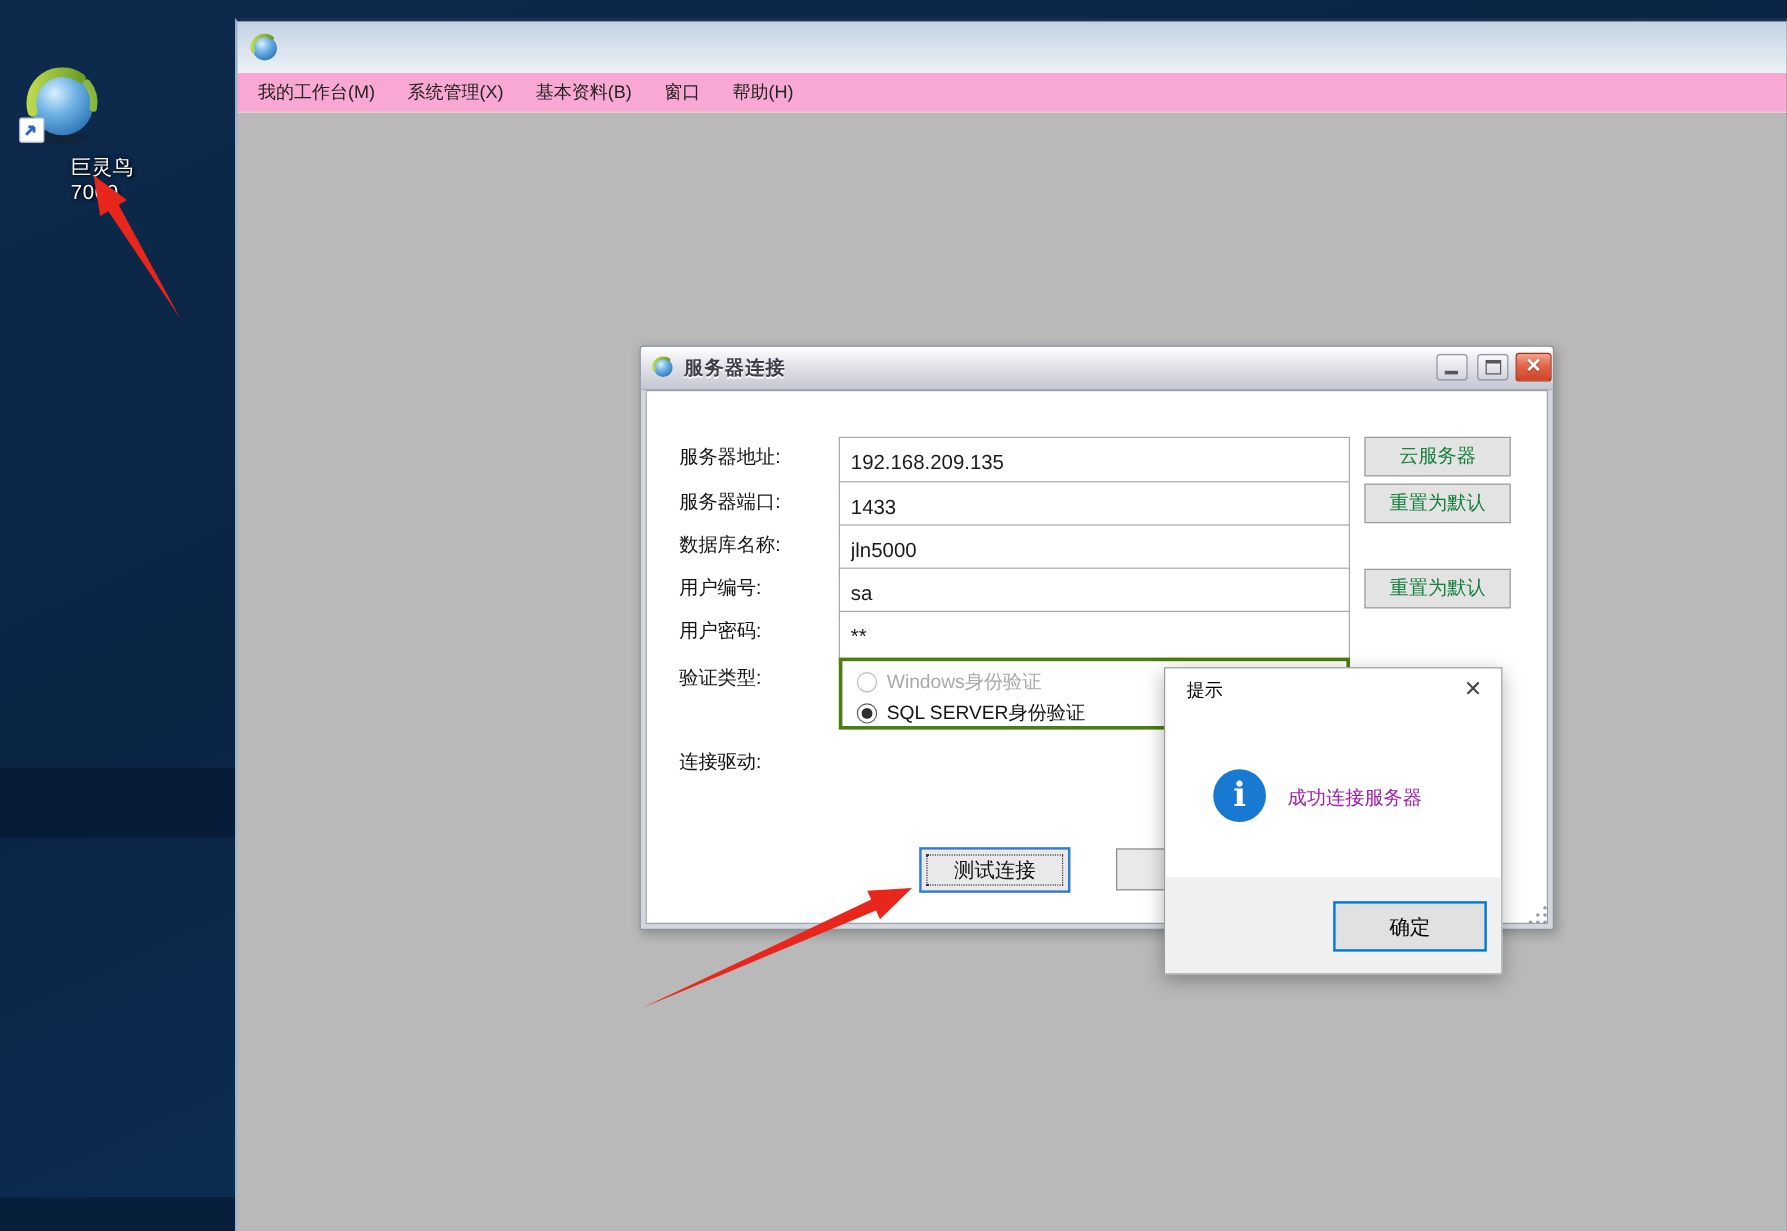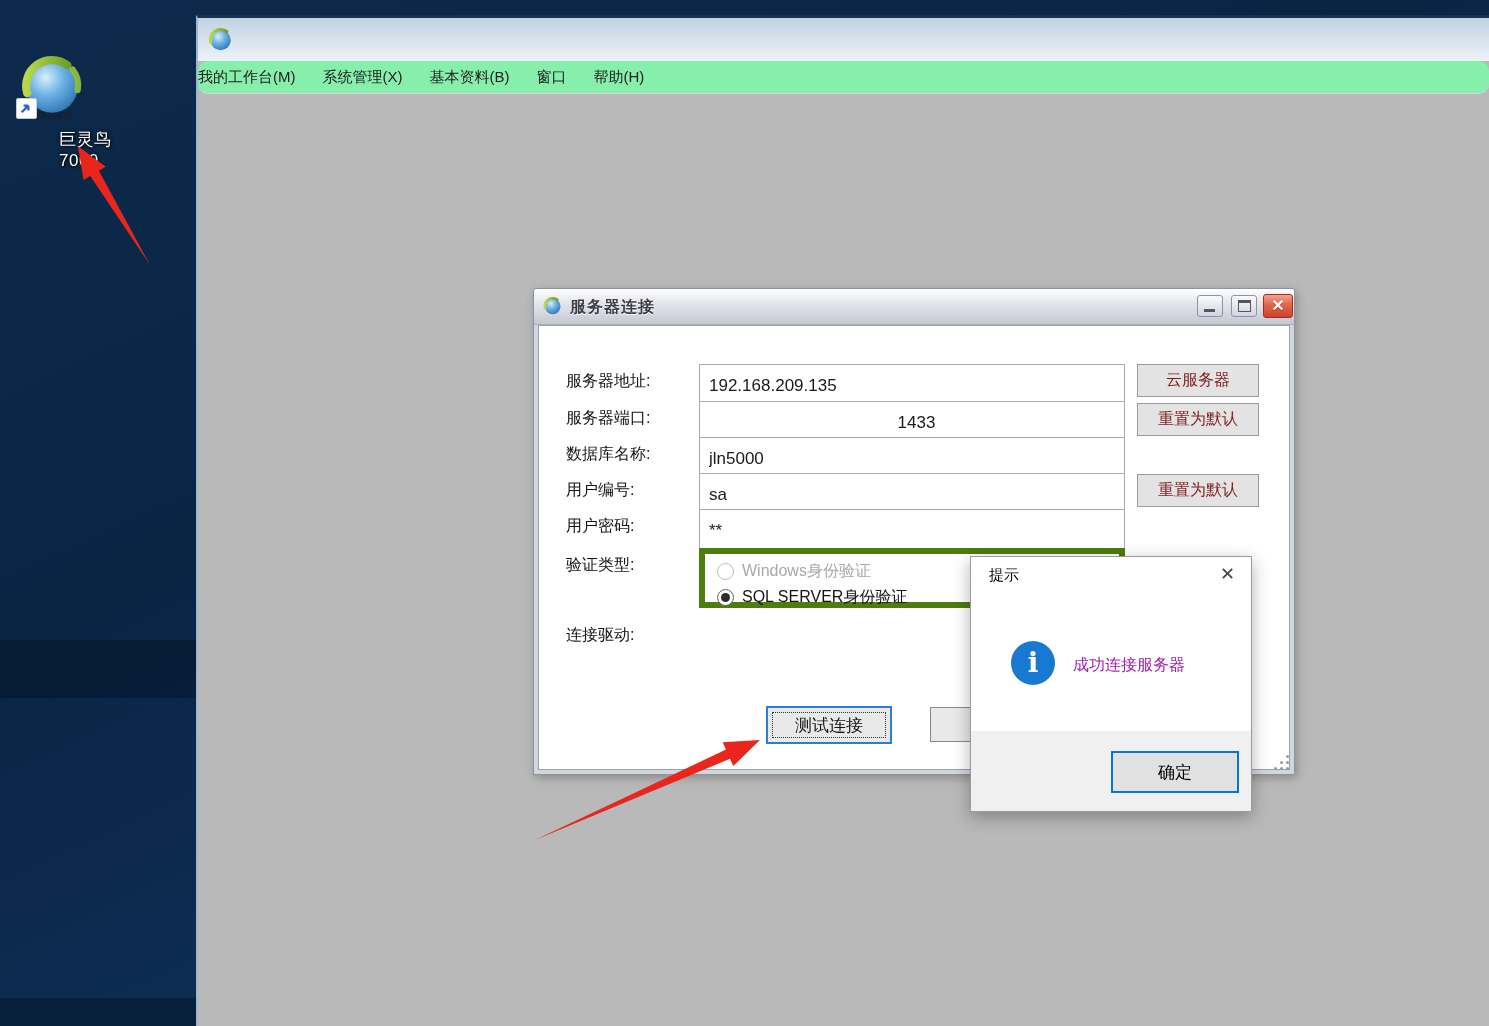--- a/index.html
+++ b/index.html
@@ -35,23 +35,23 @@
     border-top:3px solid #16324f; border-left:2px solid #9cb8d0;
     background:#b9b9b9;
   }
   .app-titlebar {
     position:absolute; left:0; right:0; top:0; height:43px;
     background:linear-gradient(180deg,#c2d2e2 0%,#d9e4ee 55%,#edf2f7 100%);
   }
   .globe-sm { position:absolute; left:10px; top:10px; width:26px; height:26px; }
   .menubar {
     position:absolute; left:0; right:0; top:43px; height:33px;
-    background:#86efac; border-bottom:1px solid #d7d7d7;
-    display:flex; align-items:center; gap:27px; 
-    font-size:15px; color:#222;border-radius:10px;
+    background:#f9a8d4; border-bottom:1px solid #d7d7d7;
+    display:flex; align-items:center; gap:27px; padding-left:17px;
+    font-size:15px; color:#222;
   }
   .menu-item { cursor:default; white-space:nowrap; }
   .app-client { position:absolute; left:0; right:0; top:77px; bottom:0; background:#b9b9b9; }
 
   
   .dialog {
     position:absolute; left:533px; top:288px; width:762px; height:487px;
     background:#d3d6dd; border:1px solid #8a94a4; border-radius:3px 3px 0 0;
     z-index:10; box-shadow:2px 3px 10px rgba(0,0,0,0.25);
   }
@@ -86,24 +86,24 @@
     background:#fff; border:1px solid #9aa0ac;
   }
   .f-label { position:absolute; left:32px; font-size:16px; color:#141414; }
   .f-input {
     position:absolute; left:165px; width:426px; height:44px;
     border:1px solid #a9a9a9; background:#fff; font-size:17px; color:#1a1a1a;
     padding:0 0 0 9px; font-family:"Liberation Sans", sans-serif; outline:none;
   }
   .side-btn {
     position:absolute; left:603px; width:122px; height:33px;
-    background:#e3e3e3; border:1px solid #9a9a9a; font-size:16px; color:#7f1d1d;
+    background:#e3e3e3; border:1px solid #9a9a9a; font-size:16px; color:#15803d;
     font-family:"Liberation Sans", sans-serif; cursor:pointer;
   }
-  .group-box { position:absolute; left:165px; width:426px; border:6px solid #4d7c0f; background:#fff; }
+  .group-box { position:absolute; left:165px; width:426px; border:3px solid #4d7c0f; background:#fff; }
   .radio-row { position:absolute; left:12px; display:flex; align-items:center; gap:8px; font-size:16px; color:#141414; cursor:pointer; }
   .radio {
     width:17px; height:17px; border-radius:50%; border:1px solid #5f5f5f; background:#fff;
     position:relative; flex:0 0 auto;
   }
   .radio.checked::after {
     content:""; position:absolute; left:3px; top:3px; width:9px; height:9px;
     border-radius:50%; background:#2d2d2d;
   }
   .radio.disabled { border-color:#bdbdbd; }
@@ -225,21 +225,21 @@
 
     <div class="dlg-body"></div>
 
     <span class="f-label" style="top:82px">服务器地址:</span>
     <span class="f-label" style="top:119px">服务器端口:</span>
     <span class="f-label" style="top:155px">数据库名称:</span>
     <span class="f-label" style="top:191px">用户编号:</span>
     <span class="f-label" style="top:227px">用户密码:</span>
 
     <input class="f-input" style="top: 75px;" type="text" value="192.168.209.135">
-    <input class="f-input" style="top: 112px; text-align: center;" type="text" value="1433">
+    <input class="f-input" style="top: 112px;" type="text" value="1433">
     <input class="f-input" style="top: 148px;" type="text" value="jln5000">
     <input class="f-input" style="top: 184px;" type="text" value="sa">
     <input class="f-input" style="top: 220px;" type="text" value="**">
 
     <button class="side-btn" style="top:75px">云服务器</button>
     <button class="side-btn" style="top:114px">重置为默认</button>
     <button class="side-btn" style="top:185px">重置为默认</button>
 
     <span class="f-label" style="top:266px">验证类型:</span>
     <div class="group-box" style="top:259px; height:60px;">

